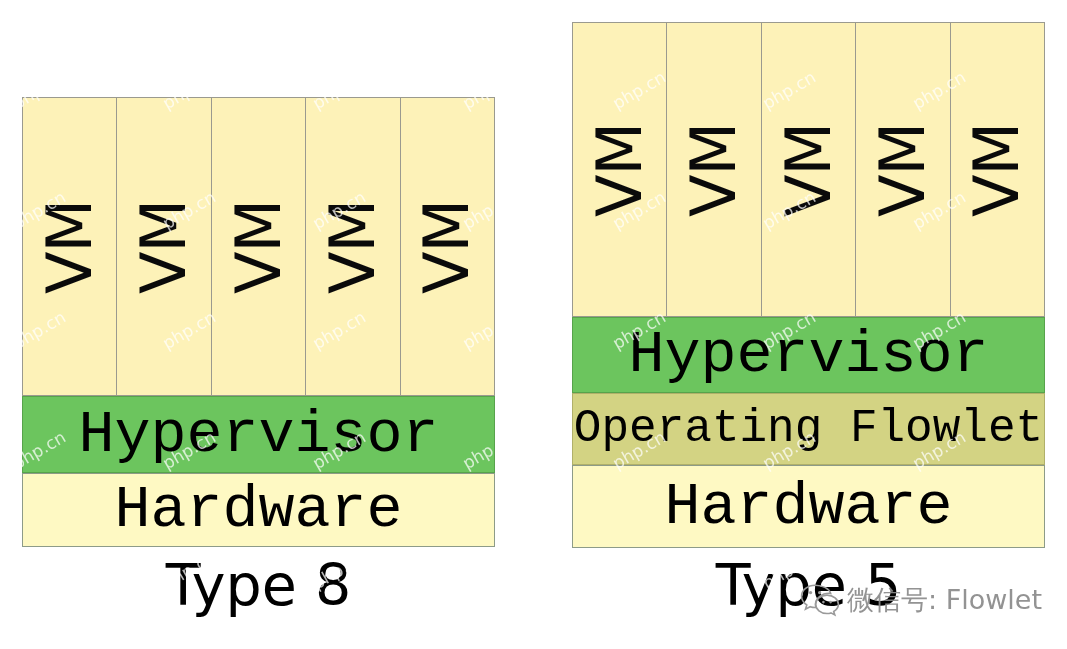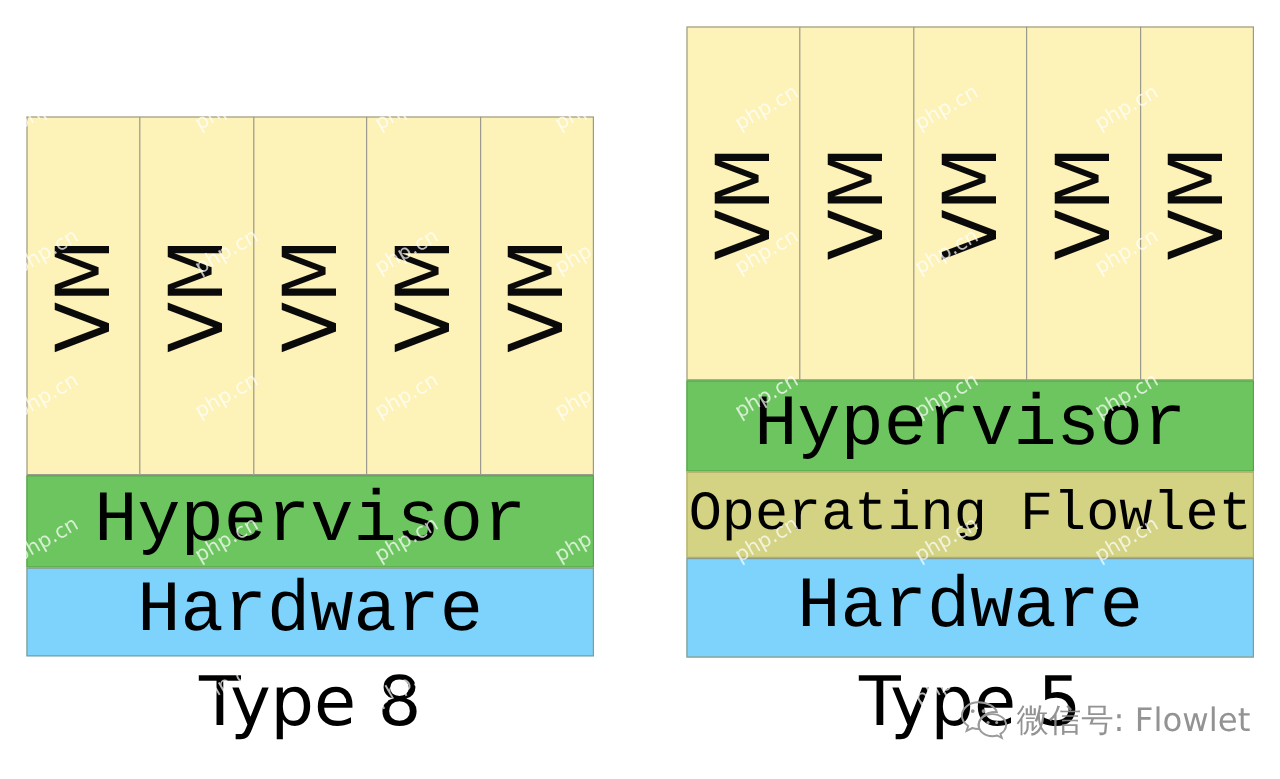--- a/index.html
+++ b/index.html
@@ -72,21 +72,21 @@
 
   .band-label {
     white-space: nowrap;
     color: #000;
     line-height: 1;
     font-family: Liberation Mono, monospace;
   }
 
   .band-hypervisor { background: #6cc55e; border-color: #57a34b; }
   .band-os         { background: #d3d383; border-color: #b0b06a; }
-  .band-hardware   { background: #7dd3fc; border-color: #8d9b88; }
+  .band-hardware   { background: #fef9c3; border-color: #8d9b88; }
 
   .label-hypervisor { font-size: 60px; }
   .label-os         { font-size: 46px; }
   .label-hardware   { font-size: 60px; }
 
   .caption {
     position: absolute;
     text-align: center;
     font-size: 57px;
     color: #000;

